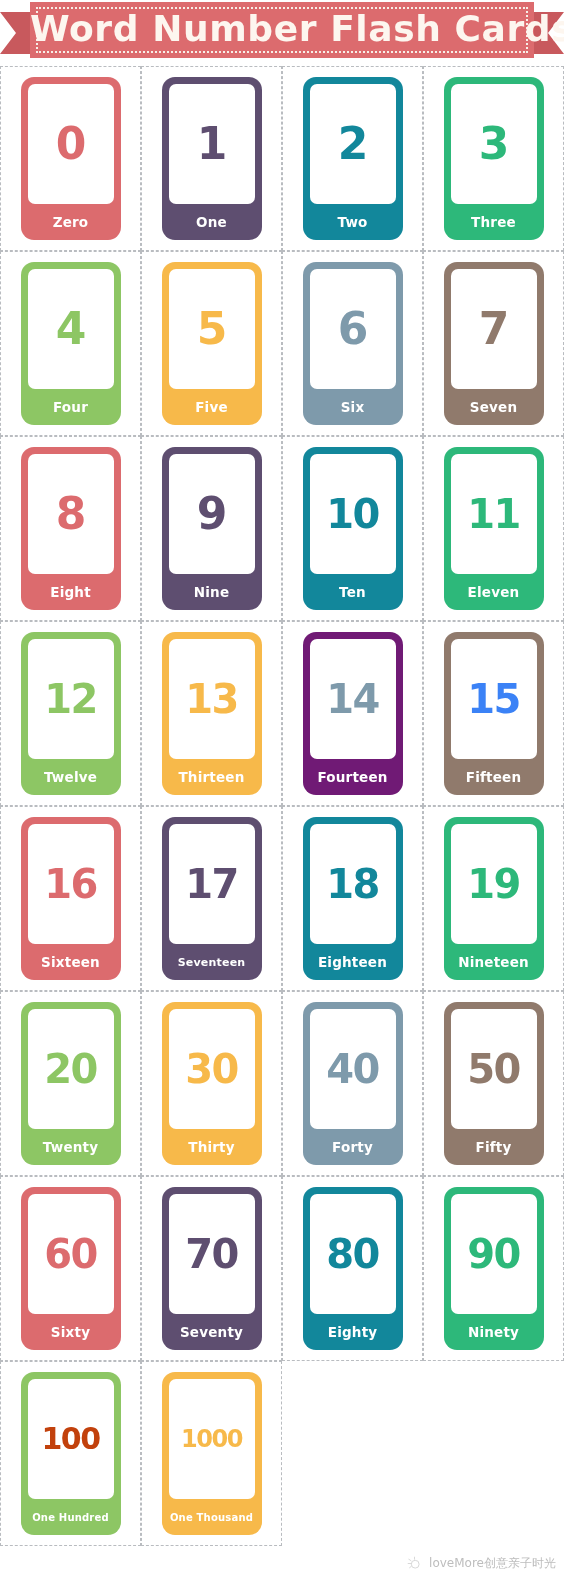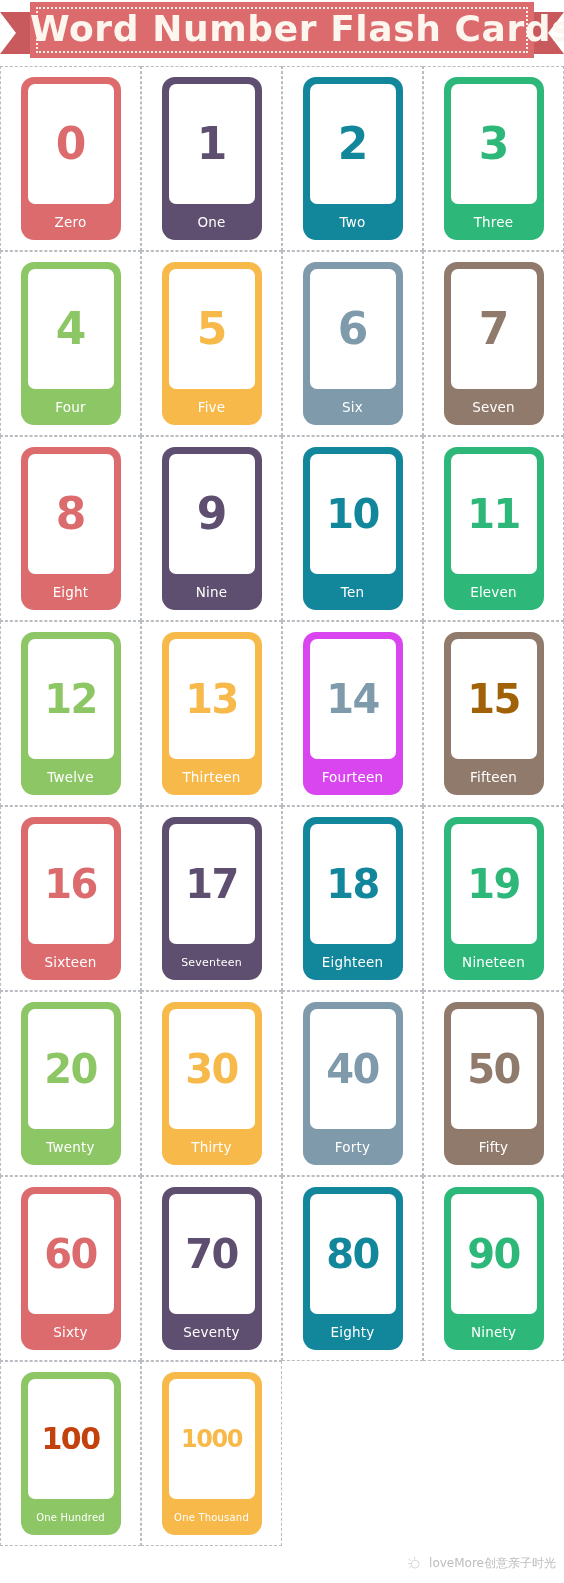--- a/index.html
+++ b/index.html
@@ -120,21 +120,21 @@
   .card-digit.len3 { font-size: 30px; letter-spacing: -1.5px; }
   .card-digit.len4 { font-size: 24px; letter-spacing: -1.5px; }
   .card-word {
     flex: 1;
     width: 100%;
     display: flex;
     align-items: center;
     justify-content: center;
     color: #ffffff;
     font-size: 13.5px;
-    font-weight: normal;
+    font-weight: bold;
     letter-spacing: 0.2px;
     white-space: nowrap;
   }
   .card-word.small { font-size: 11px; }
   .card-word.xsmall { font-size: 10px; }
 
   
   .watermark {
     position: absolute;
     right: 8px;
@@ -267,31 +267,31 @@
     </div>
     <div class="cell">
       <div class="card" style="background: rgb(247, 185, 74);">
         <div class="card-face">
           <div class="card-digit len2" style="color: rgb(247, 185, 74);">13</div>
         </div>
         <div class="card-word">Thirteen</div>
       </div>
     </div>
     <div class="cell">
-      <div class="card" style="background: #d946ef;">
+      <div class="card" style="background: #701a75;">
         <div class="card-face">
           <div class="card-digit len2" style="color: rgb(126, 154, 171);">14</div>
         </div>
         <div class="card-word">Fourteen</div>
       </div>
     </div>
     <div class="cell">
       <div class="card" style="background: rgb(144, 122, 108);">
         <div class="card-face">
-          <div class="card-digit len2" style="color: #a16207;">15</div>
+          <div class="card-digit len2" style="color: #3b82f6;">15</div>
         </div>
         <div class="card-word">Fifteen</div>
       </div>
     </div>
     <div class="cell">
       <div class="card" style="background: rgb(220, 107, 110);">
         <div class="card-face">
           <div class="card-digit len2" style="color: rgb(220, 107, 110);">16</div>
         </div>
         <div class="card-word">Sixteen</div>

